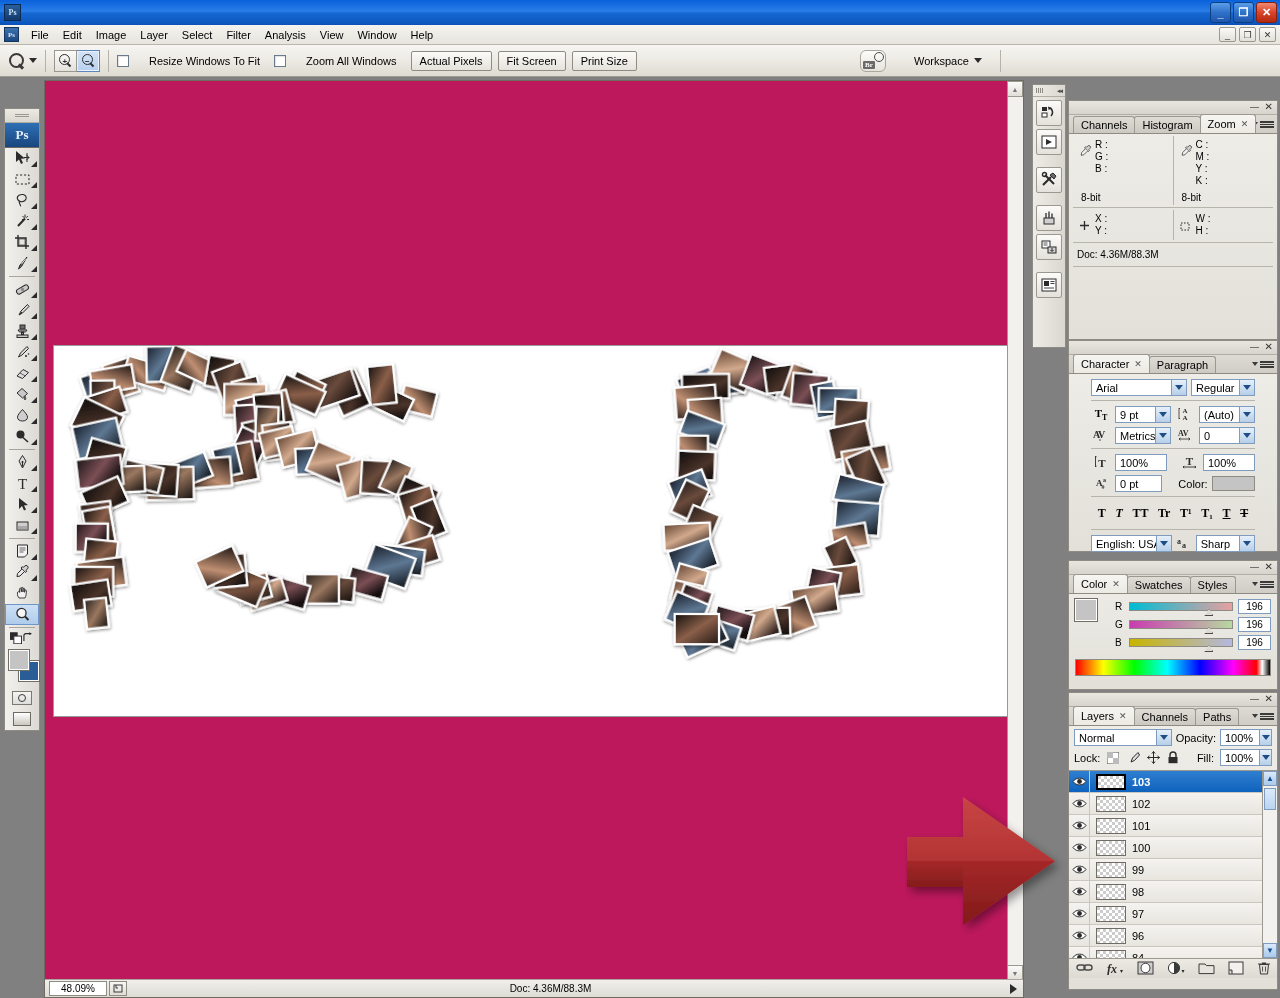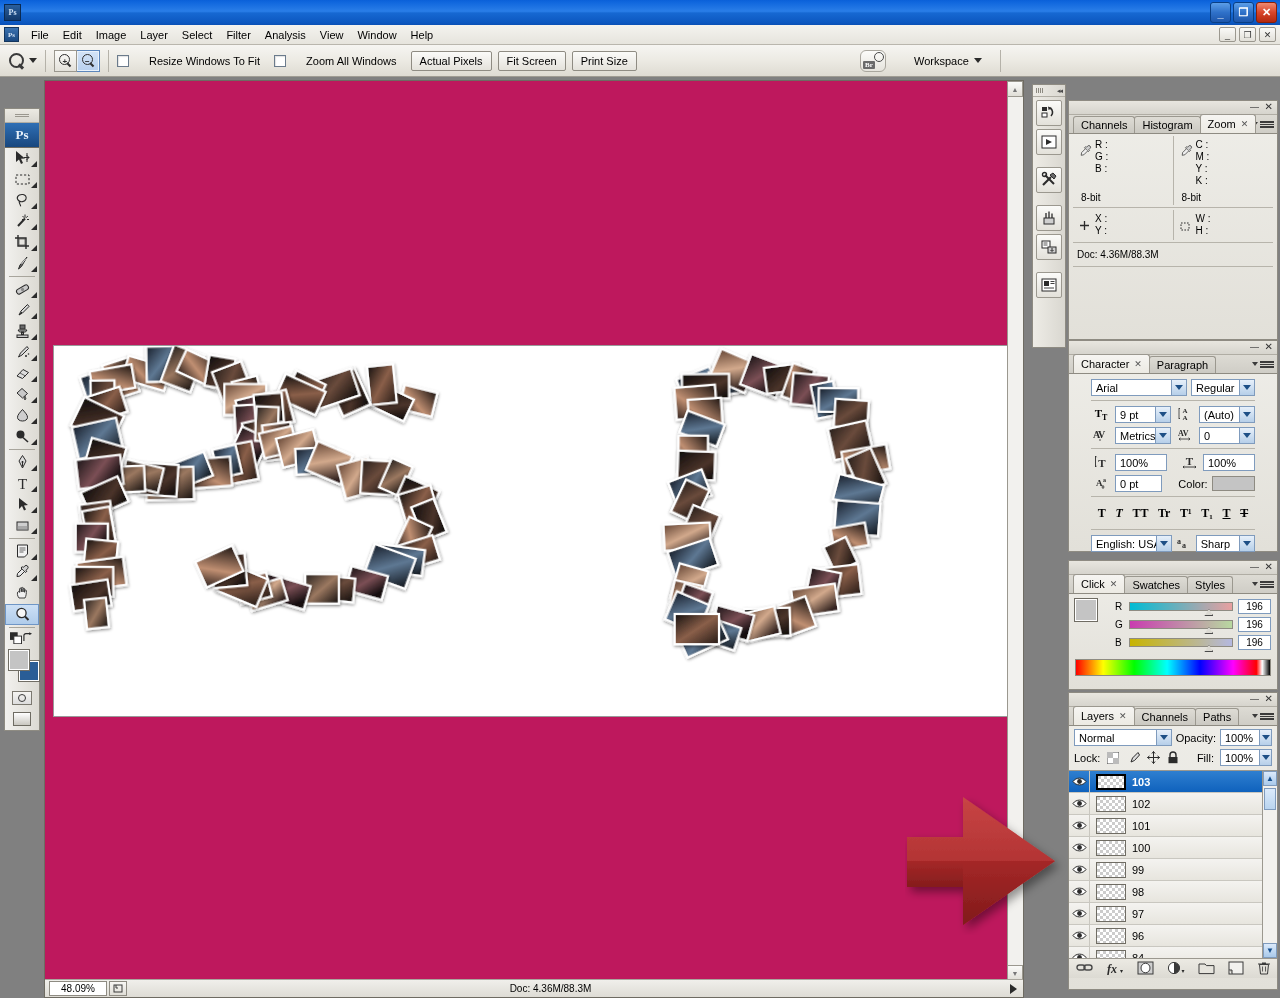--- a/index.html
+++ b/index.html
@@ -1421,21 +1421,21 @@
     </div>
   </div>
 
   <div class="panel" style="top:560px; height:130px;">
     <div class="panel-bar">
       <span class="pb-min">—</span>
       <span class="pb-close">✕</span>
     </div>
     <div class="tabrow">
       <div class="tab active">
-        <span>Click</span>
+        <span>Color</span>
           <span class="x">✕</span>
       </div>
       <div class="tab">Swatches</div>
       <div class="tab">Styles</div>
       <div class="panel-menu">
         <div class="mtri"></div>
           <span></span>
           <span></span>
           <span></span>
       </div>

